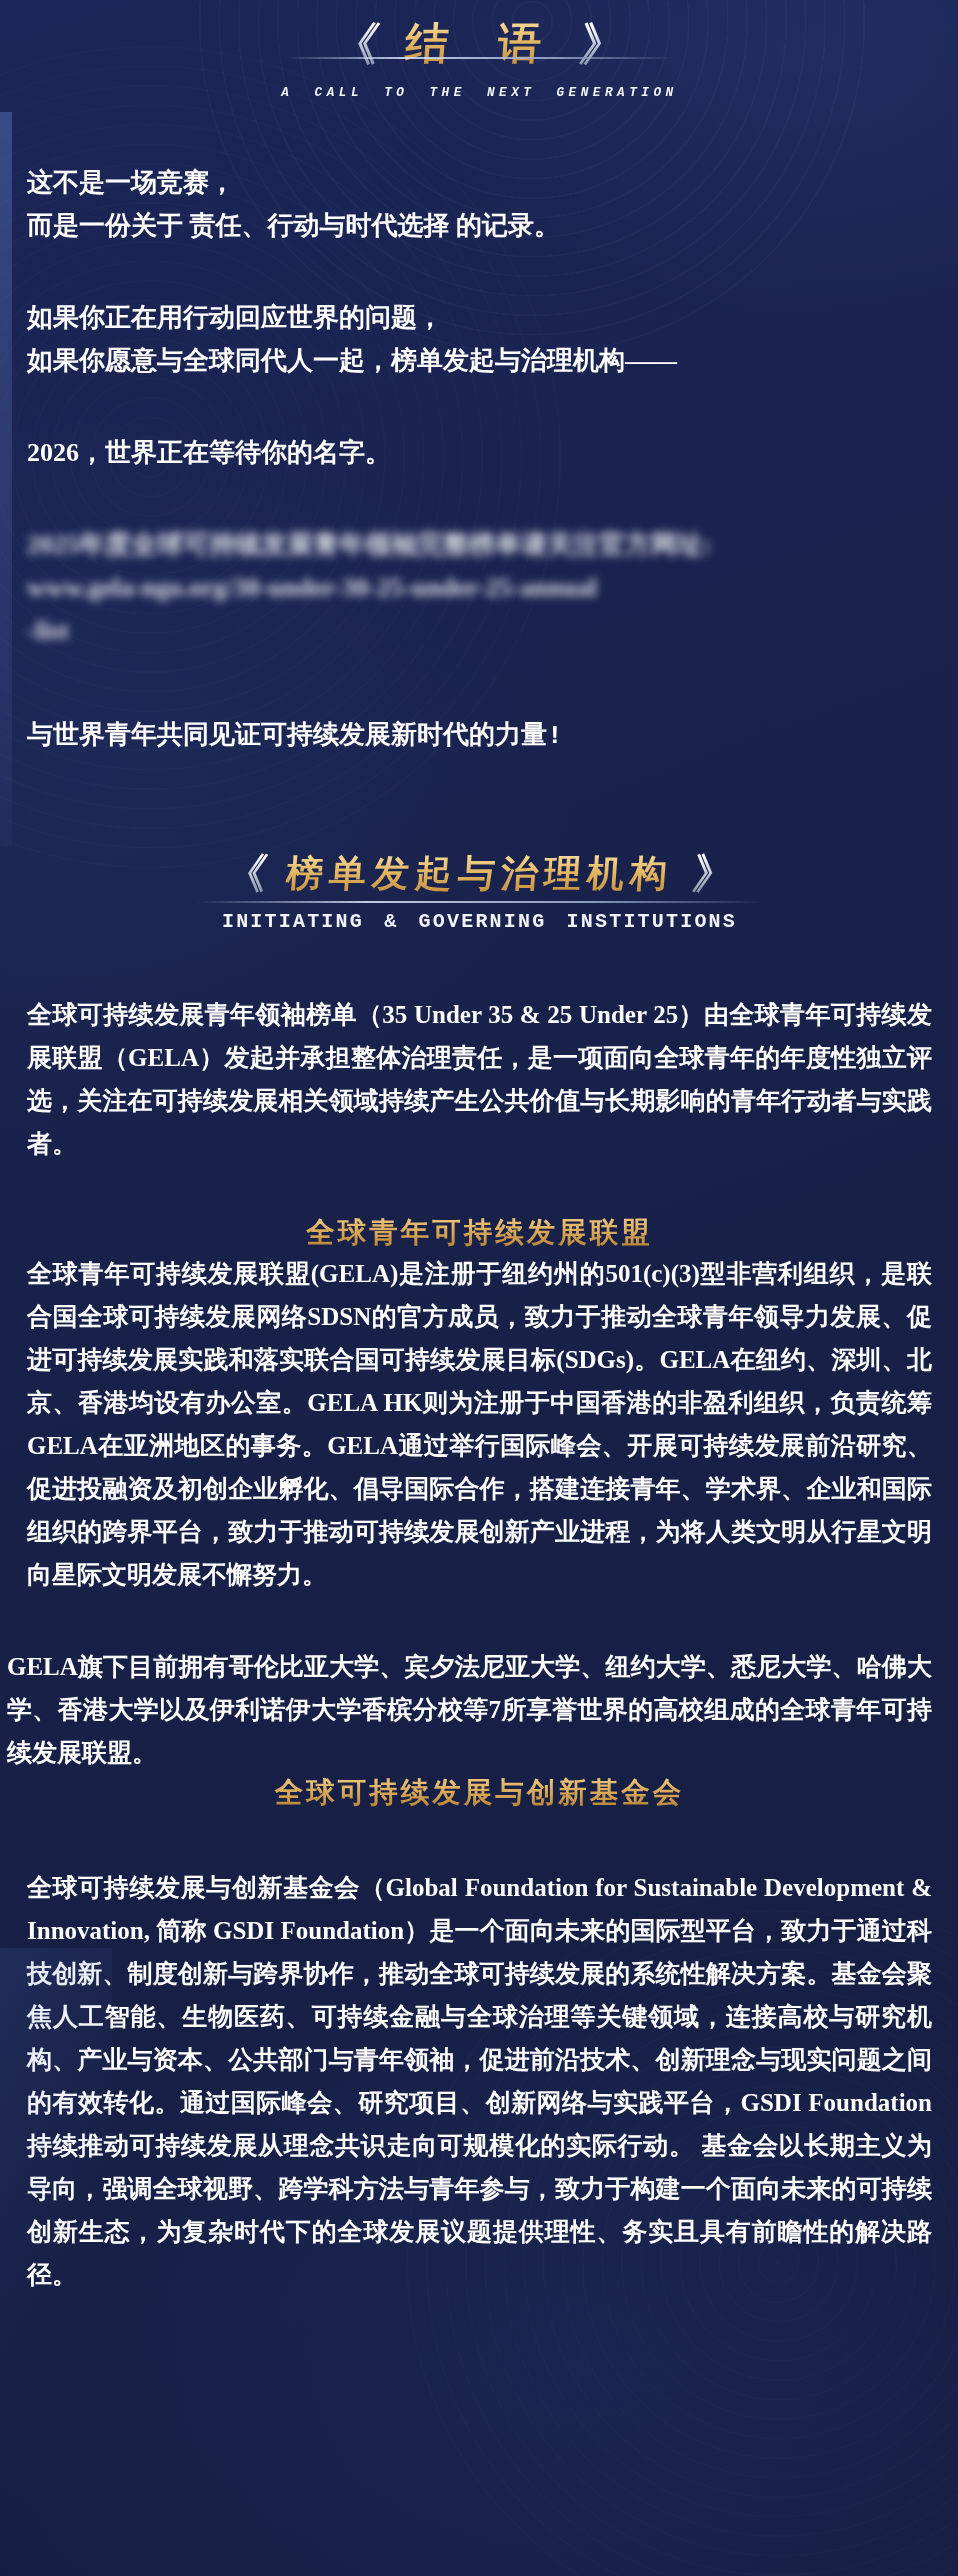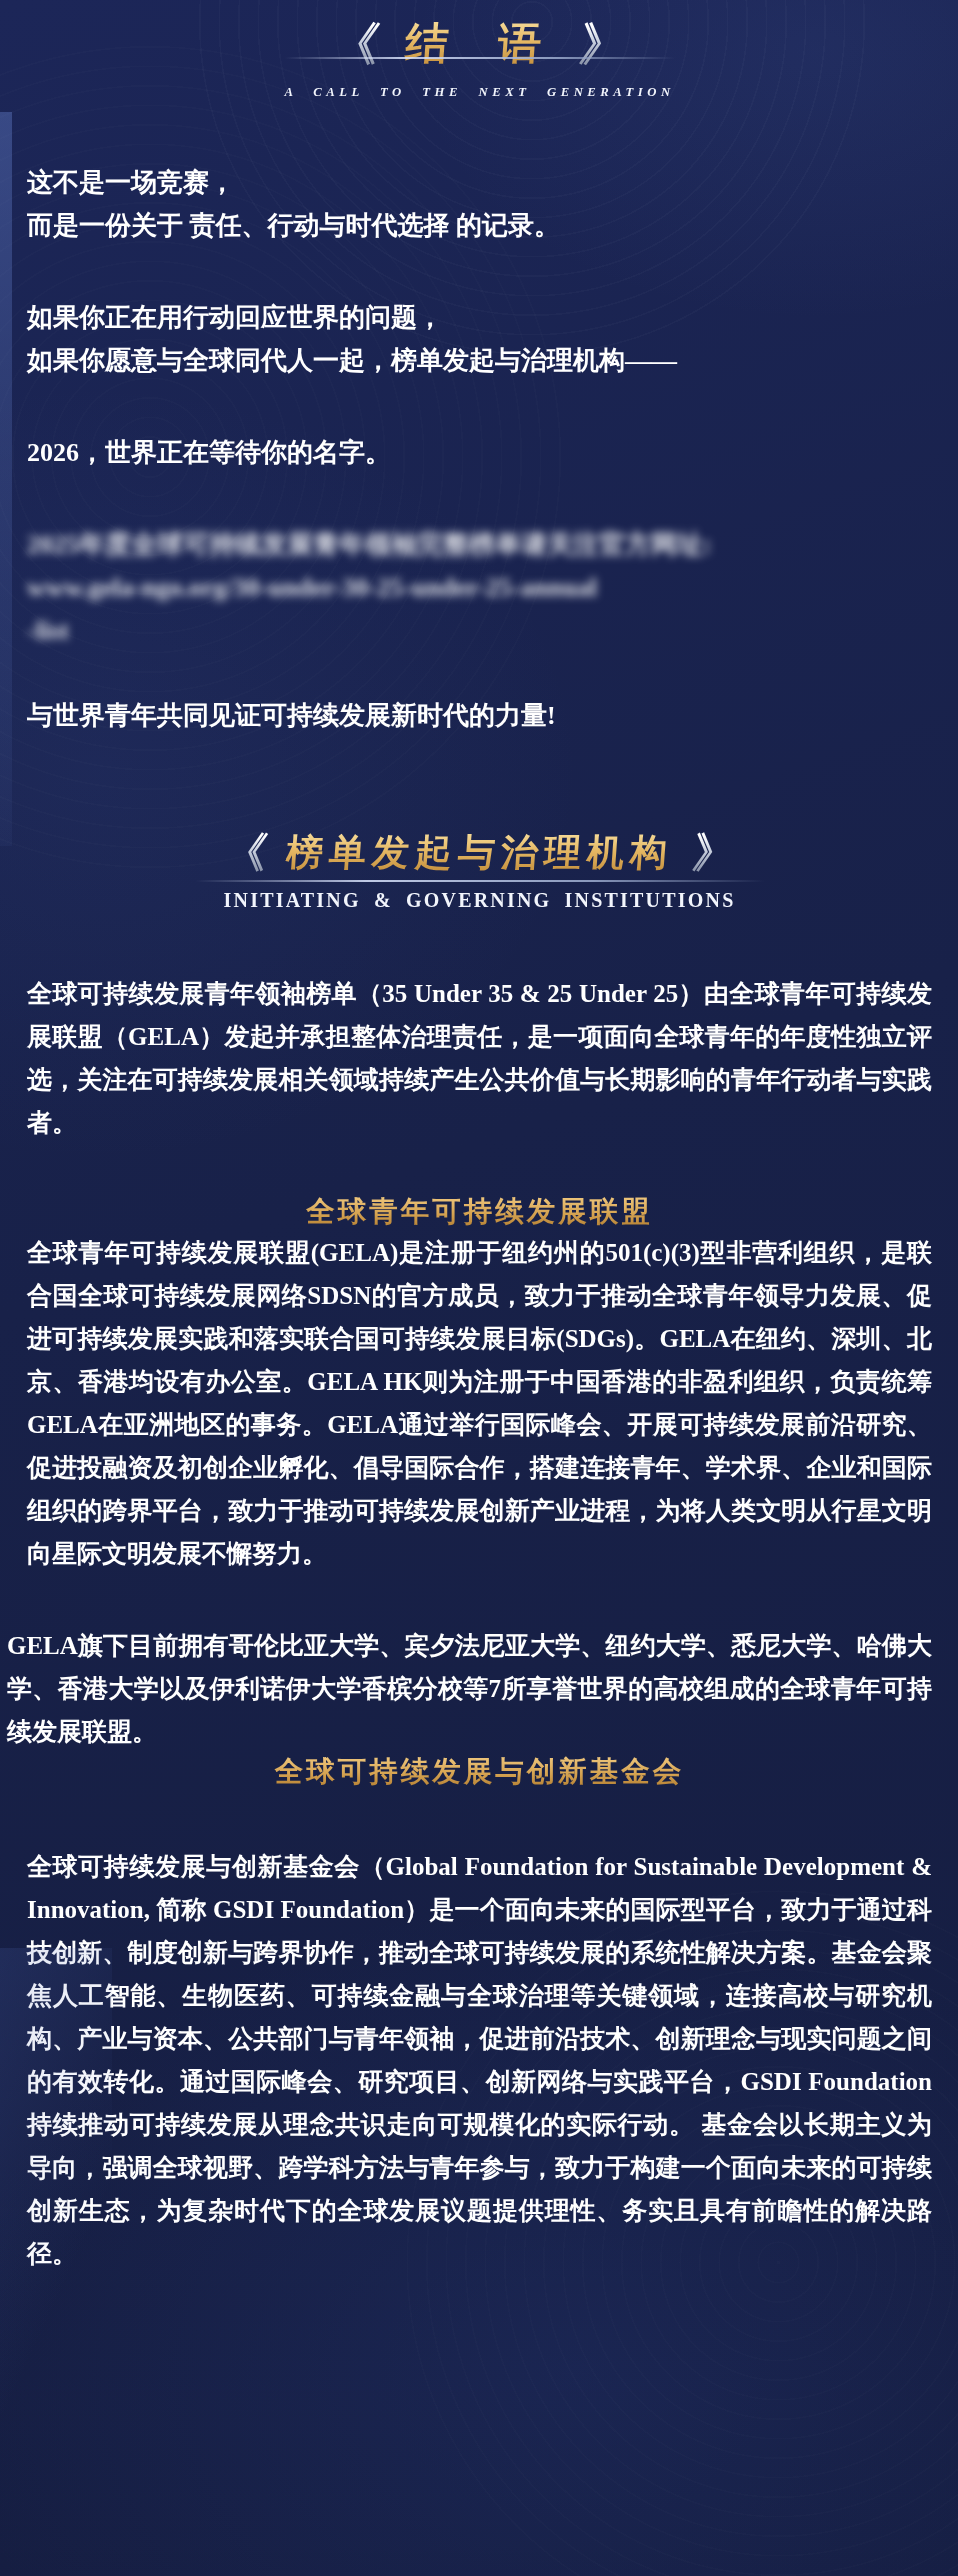--- a/index.html
+++ b/index.html
@@ -40,21 +40,21 @@
   .gold-grad{
     font-weight:900;
     background:linear-gradient(180deg,#f8e0a0 5%,#e5b864 45%,#c08a38 95%);
     -webkit-background-clip:text;background-clip:text;color:transparent;
     transform:skewX(-4deg);
   }
   .underline{position:absolute;left:50%;transform:translateX(-50%);
     width:390px;height:2.2px;border-radius:1.5px;
     background:linear-gradient(90deg,transparent,rgba(220,230,255,.85) 30%,rgba(150,165,200,.9) 70%,transparent);}
   .etitle{
-    font-family:Liberation Serif, serif;
+    font-family:Liberation Mono, monospace;
     color:#f2f5fc;font-weight:800;
   }
   .h1 .chev{font-size:46px;}
   .h1 .ztitle{font-size:43px;letter-spacing:19.5px;padding-left:7.5px;}
   .h1 .underline{top:57px;}
   .h1 .etitle{margin-top:12px;font-style:italic;font-size:12.7px;letter-spacing:4.5px;word-spacing:9px;}
   .h2 .chev{font-size:42px;}
   .h2 .ztitle{font-size:37px;letter-spacing:6px;}
   .h2 .underline{top:52px;width:569px;}
   .h2 .etitle{margin-top:10.5px;font-size:20px;letter-spacing:2.2px;word-spacing:6px;}
@@ -70,21 +70,21 @@
     background:linear-gradient(180deg,#eec67c 10%,#d5a351 55%,#b07c30 95%);
     -webkit-background-clip:text;background-clip:text;color:transparent;
   }
 
   
   .h1{padding-top:15px;}
   .p1{margin-top:61px;}
   .p2{margin-top:49px;}
   .p3{margin-top:49px;}
   .pblur{margin-top:49px;}
-  .pclose{margin-top:42px;}
+  .pclose{margin-top:63px;font-family:Liberation Mono, monospace;}
   .h2{margin-top:91px;}
   .pintro{margin-top:60px;}
   .gh1{margin-top:49px;}
   .pgela1{}
   .pgela2{margin-top:49px;padding-left:7px;}
   .gh2{}
   .pgsdi{margin-top:54px;}
 </style>
 </head>
 <body>

